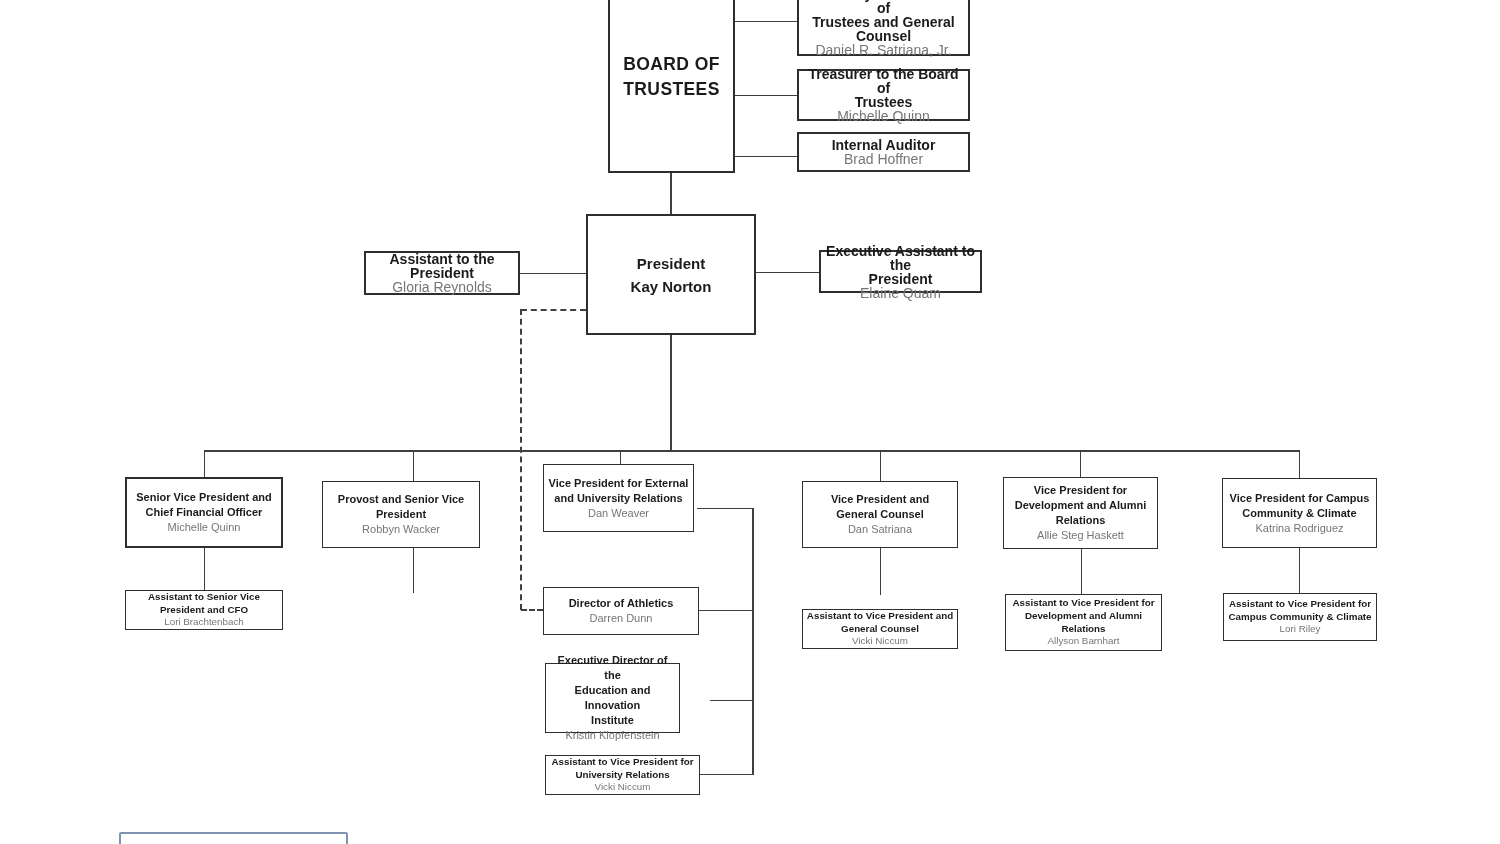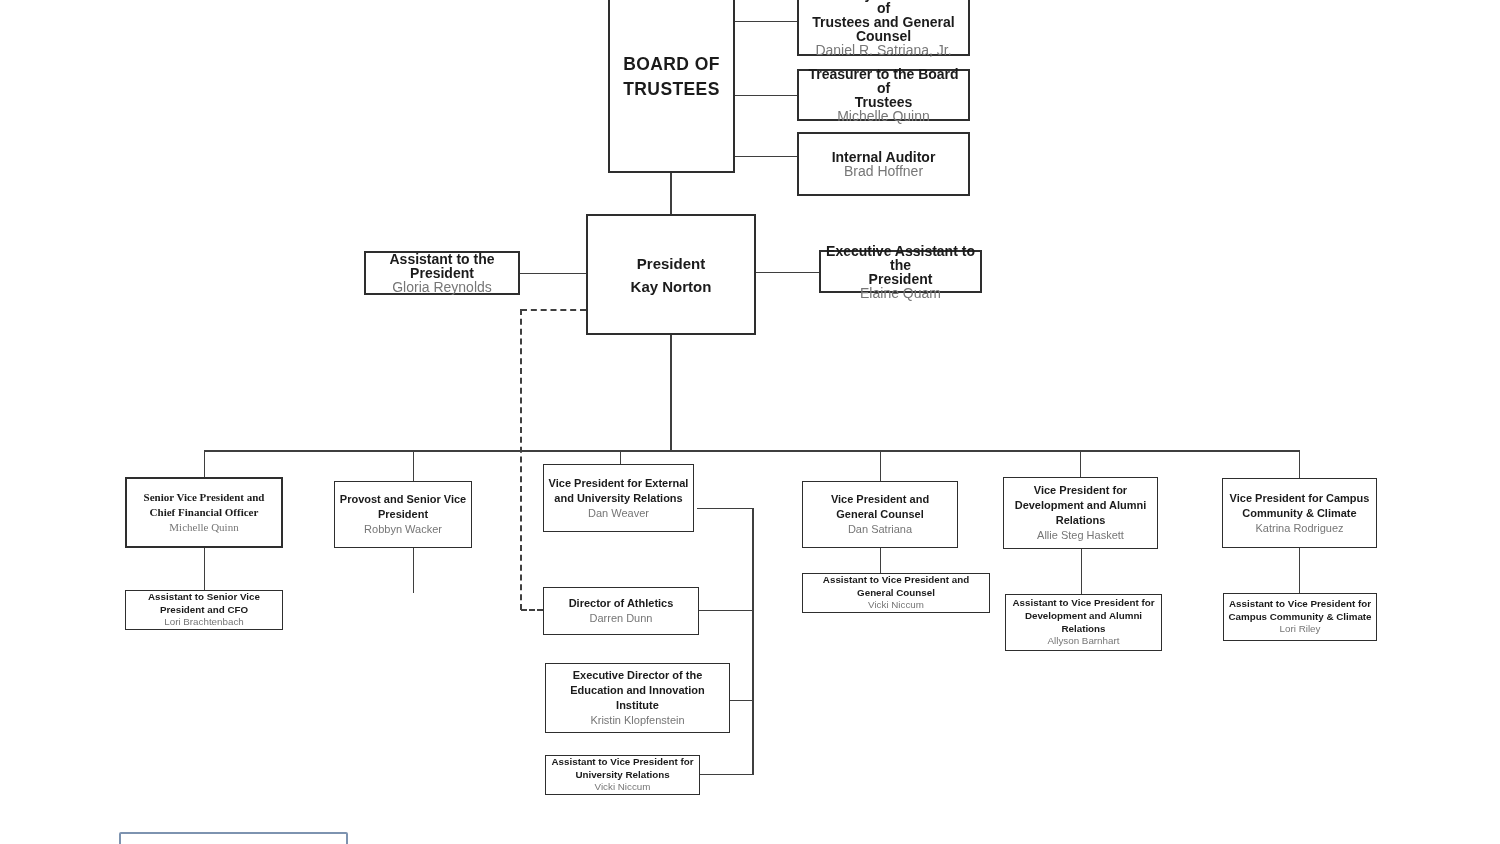--- a/index.html
+++ b/index.html
@@ -21,21 +21,21 @@
   .box .title{font-weight:bold; color:var(--title_color); white-space:pre-line;}
   .box .name{font-weight:normal; color:var(--name_color); white-space:pre-line;}
   .big{border-width:2px;}
   .big .title{font-size:17.5px; line-height:25px; letter-spacing:.4px;}
   .mid{border-width:2px;}
   .mid .title{font-size:15px; line-height:23px;}
   .std .title,.std .name{font-size:11px; line-height:15px;}
   .side{border-width:2px;}
   .side .title,.side .name{font-size:14px; line-height:14px;}
   .sm .title,.sm .name{font-size:9.8px; line-height:12.8px;}
-  .heavy{border-width:2.2px;font-family:Liberation Serif, serif;}
+  .heavy{border-width:2.2px;}
   .ln{position:absolute; background:var(--line);}
   .dash-v{position:absolute; width:0; border-left:2px dashed var(--line);}
   .dash-h{position:absolute; height:0; border-top:2px dashed var(--line);}
   .legend{
     position:absolute; box-sizing:border-box; background:#fff;
     border:2px solid var(--legend_border); border-radius:2px;
   }
 </style>
 </head>
 <body>
@@ -82,21 +82,21 @@
 Trustees and General Counsel</div>
     <div class="name">Daniel R. Satriana, Jr.</div>
   </div>
 
   <div class="box side" style="left:797px;top:69px;width:173px;height:52px">
     <div class="title">Treasurer to the Board of
 Trustees</div>
     <div class="name">Michelle Quinn</div>
   </div>
 
-  <div class="box side" style="left:797px;top:132px;width:173px;height:64px">
+  <div class="box side" style="left:797px;top:132px;width:173px;height:40px">
     <div class="title">Internal Auditor</div>
     <div class="name">Brad Hoffner</div>
   </div>
 
   <div class="box mid" style="left:586px;top:214px;width:170px;height:121px">
     <div class="title">President
 Kay Norton</div>
   </div>
 
   <div class="box side" style="left:364px;top:251px;width:156px;height:44px">
@@ -109,21 +109,21 @@
 President</div>
     <div class="name">Elaine Quam</div>
   </div>
 
   <div class="box std heavy" style="left:125px;top:477px;width:158px;height:71px">
     <div class="title">Senior Vice President and
 Chief Financial Officer</div>
     <div class="name">Michelle Quinn</div>
   </div>
 
-  <div class="box std" style="left:334px;top:481px;width:138px;height:67px">
+  <div class="box std" style="left:322px;top:481px;width:158px;height:67px">
     <div class="title">Provost and Senior Vice
 President</div>
     <div class="name">Robbyn Wacker</div>
   </div>
 
   <div class="box std" style="left:543px;top:464px;width:151px;height:68px">
     <div class="title">Vice President for External
 and University Relations</div>
     <div class="name">Dan Weaver</div>
   </div>
@@ -152,34 +152,34 @@
 Community &amp; Climate</div>
     <div class="name">Katrina Rodriguez</div>
   </div>
 
 
   <div class="box std" style="left:543px;top:587px;width:156px;height:48px">
     <div class="title">Director of Athletics</div>
     <div class="name">Darren Dunn</div>
   </div>
 
-  <div class="box std" style="left:545px;top:663px;width:185px;height:70px">
+  <div class="box std" style="left:545px;top:663px;width:135px;height:70px">
     <div class="title">Executive Director of the
 Education and Innovation
 Institute</div>
     <div class="name">Kristin Klopfenstein</div>
   </div>
 
   <div class="box sm" style="left:545px;top:755px;width:155px;height:40px">
     <div class="title">Assistant to Vice President for
 University Relations</div>
     <div class="name">Vicki Niccum</div>
   </div>
 
-  <div class="box sm" style="left:802px;top:573px;width:188px;height:40px">
+  <div class="box sm" style="left:802px;top:609px;width:156px;height:40px">
     <div class="title">Assistant to Vice President and
 General Counsel</div>
     <div class="name">Vicki Niccum</div>
   </div>
 
   <div class="box sm" style="left:1005px;top:594px;width:157px;height:57px">
     <div class="title">Assistant to Vice President for
 Development and Alumni
 Relations</div>
     <div class="name">Allyson Barnhart</div>

